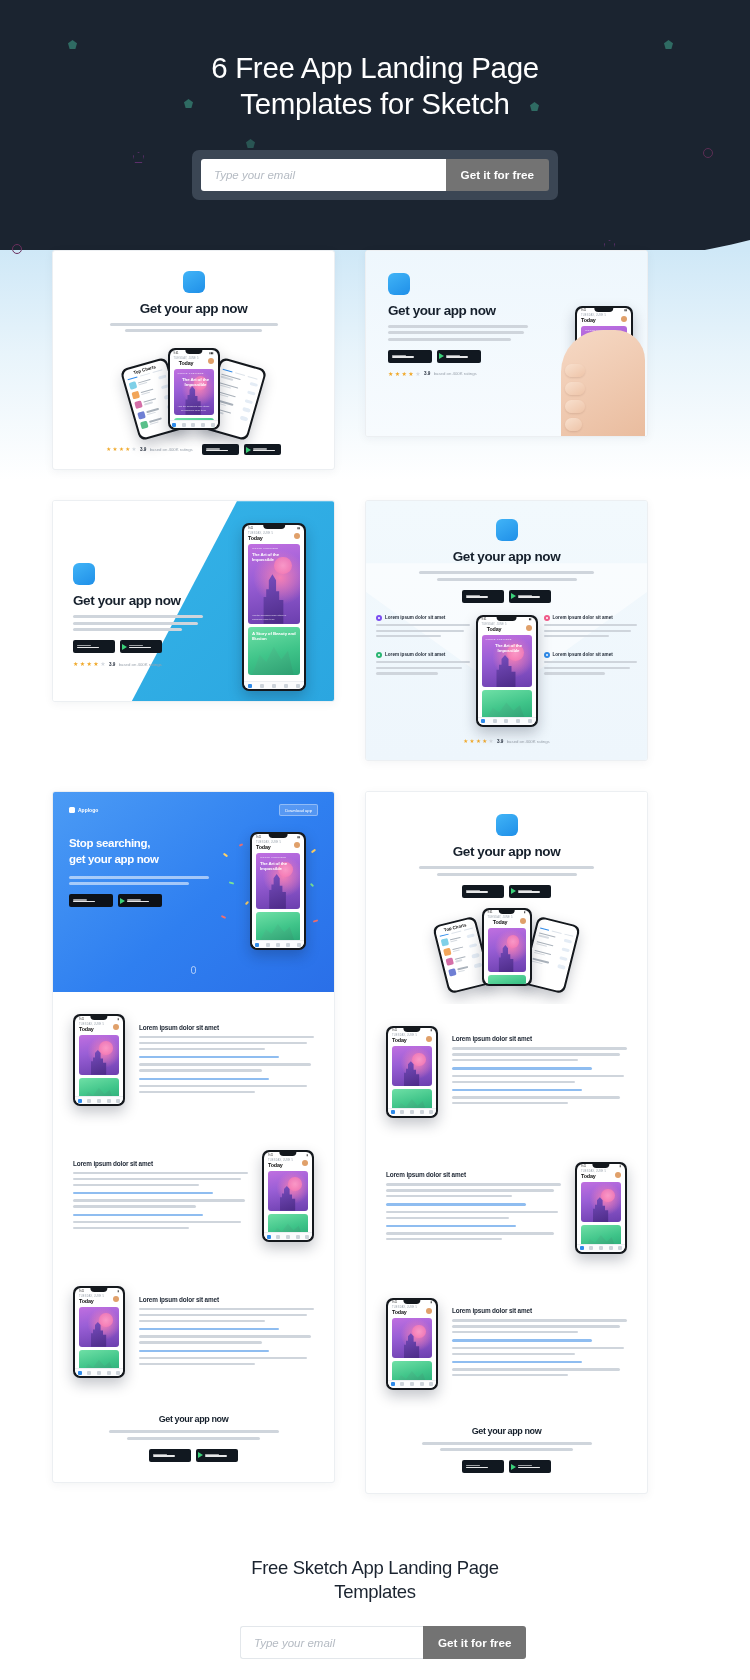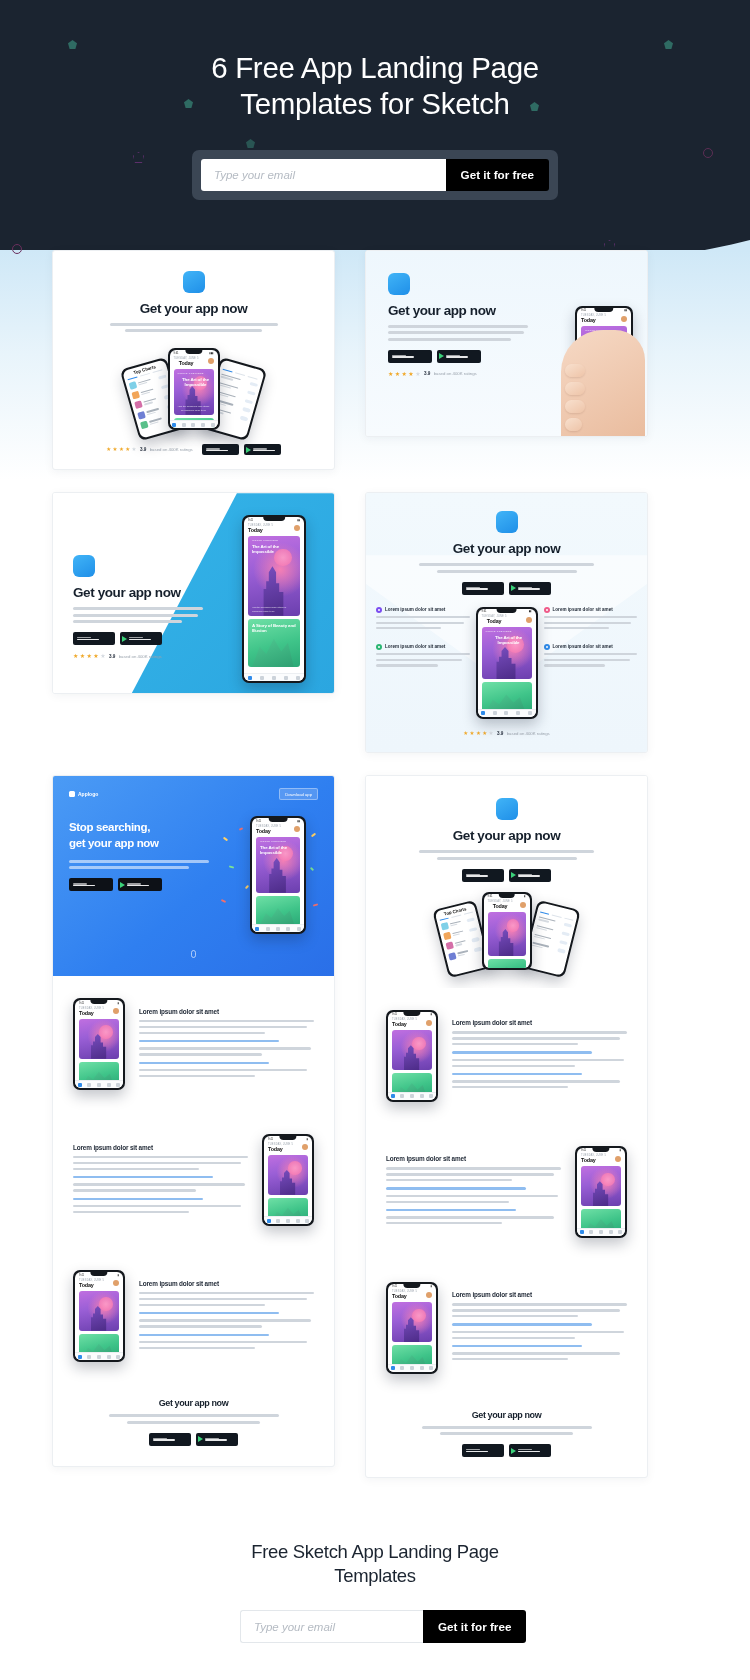--- a/index.html
+++ b/index.html
@@ -74,21 +74,21 @@
     font-style: italic;
     color: #3a4350;
     font-family: "Liberation Sans", sans-serif;
     outline: none;
   }
   .email-input::placeholder { color: #b5bbc3; font-style: italic; }
   .cta-btn {
     height: 32px;
     border: none;
     border-radius: 0 3px 3px 0;
-    background: #000000;
+    background: #737373;
     color: #fff;
     font-size: 11.7px;
     font-weight: bold;
     padding: 0 15px;
     cursor: pointer;
     font-family: "Liberation Sans", sans-serif;
     white-space: nowrap;
     text-align: right;
   }
 
@@ -128,21 +128,21 @@
   .gallery {
     position: relative;
     z-index: 3;
     width: 750px;
     padding: 0 52px 0;
     margin-top: -38px;
   }
   .grid {
     display: grid;
     grid-template-columns: 283px 283px;
-    gap: 22px 30px;
+    gap: 30px 30px;
     align-items: start;
   }
 
   .tcard {
     background: #fff;
     border: 1px solid #eceff2;
     border-radius: 3px;
     box-shadow: 0 2px 10px rgba(20,30,50,.05);
     overflow: hidden;
     position: relative;

